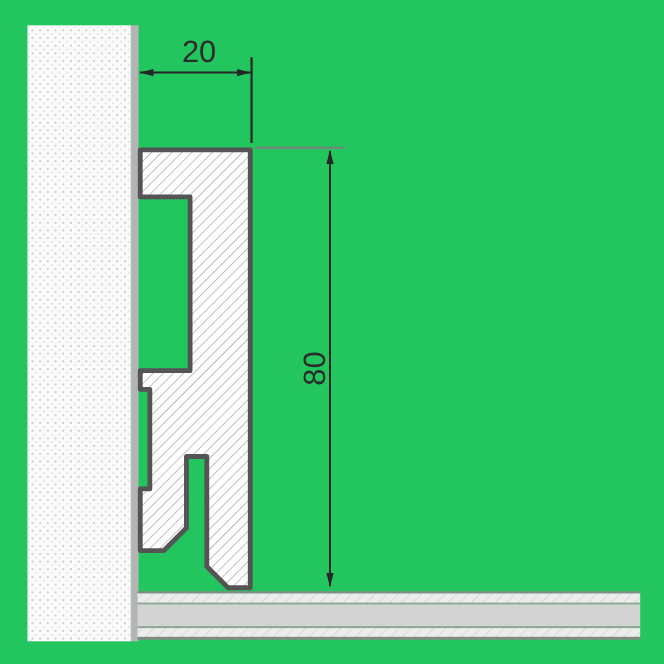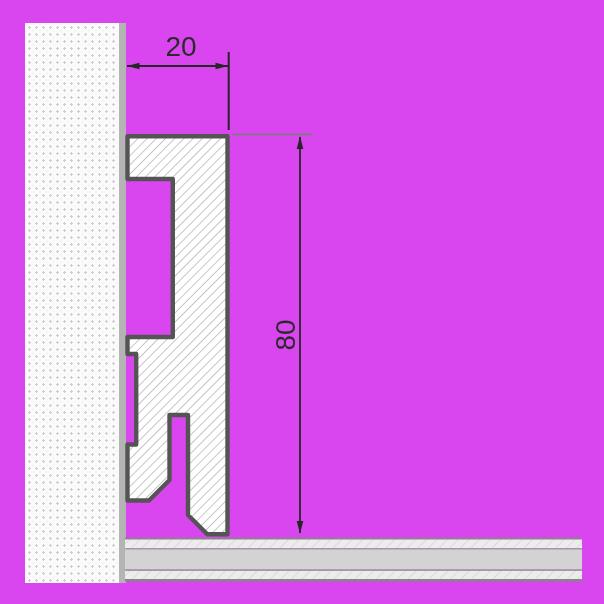--- a/index.html
+++ b/index.html
@@ -5,21 +5,21 @@
   html, body {
     margin: 0;
     padding: 0;
     background: #ffffff;
     font-family: "Liberation Sans", sans-serif;
   }
   .canvas {
     position: relative;
     width: 604px;
     height: 604px;
-    background: #d946ef;
+    background: #22c55e;
     overflow: hidden;
   }
   
   .wall {
     position: absolute;
     left: 25px;
     top: 23px;
     width: 94px;
     height: 560px;
     background-color: #fbfbfb;

